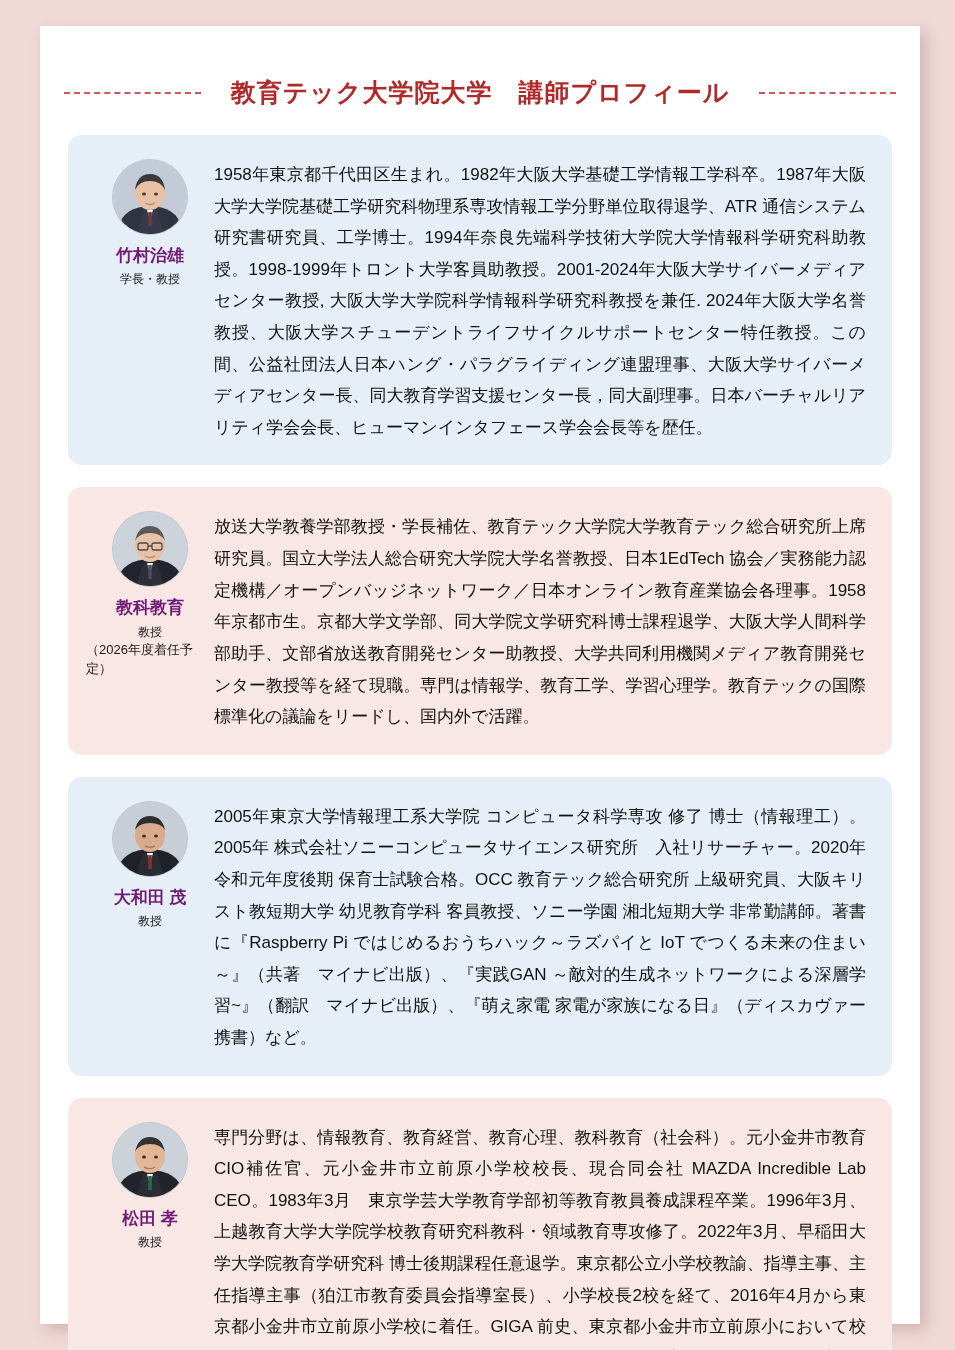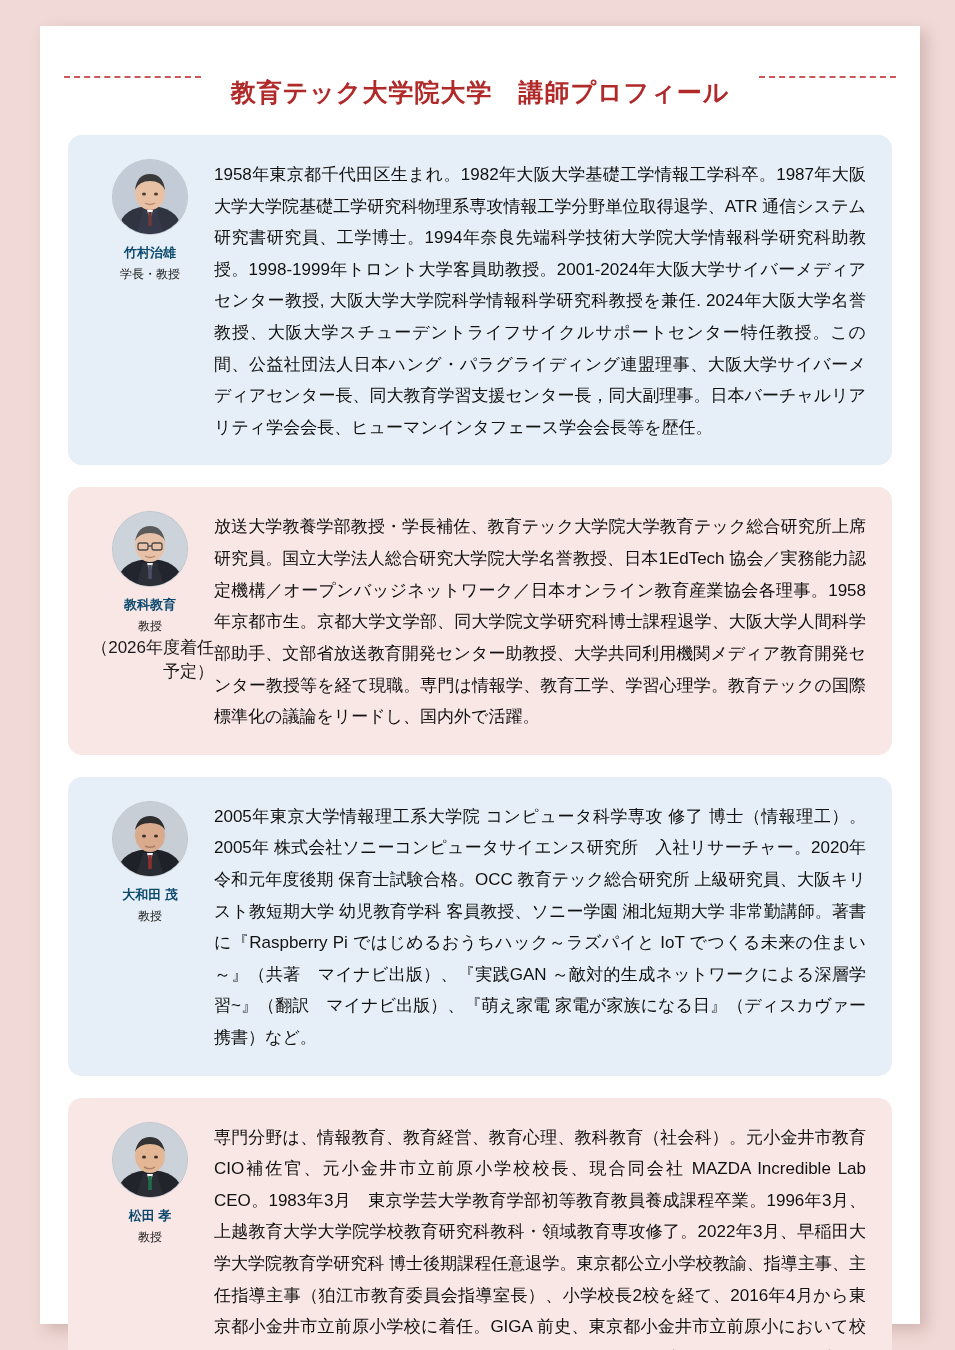--- a/index.html
+++ b/index.html
@@ -17,21 +17,21 @@
     position: absolute;
     left: 40px;
     top: 26px;
     width: 880px;
     height: 1298px;
     background: #ffffff;
     box-shadow: 6px 6px 14px rgba(120, 70, 70, 0.25);
   }
   .title-row {
     display: flex;
-    align-items: flex-start;
+    align-items: center;
     justify-content: center;
     gap: 30px;
     margin-top: 50px;
     padding: 0 24px;
   }
   .dash-left, .dash-right {
     flex: 1 1 auto;
     height: 0;
     border-top: 2px dashed #c23b3b;
     max-width: 170px;
@@ -72,37 +72,37 @@
     height: 74px;
     border-radius: 50%;
     overflow: hidden;
     position: relative;
     background: #cfd6dd;
     border: 1px solid rgba(0,0,0,0.08);
   }
   .avatar svg { display: block; }
   .p-name {
     margin-top: 10px;
-    font-size: 13px;
+    font-size: 17px;
     font-weight: bold;
-    color: #0c4a6e;
+    color: #701a75;
     text-align: left;
     line-height: 1.3;
   }
   .p-role {
     margin-top: 4px;
     font-size: 12px;
     color: #1a1a1a;
     text-align: center;
     line-height: 1.45;
   }
   .p-note {
-    font-size: 17px;
+    font-size: 13px;
     color: #1a1a1a;
-    text-align: right;
+    text-align: left;
     line-height: 1.45;
   }
   .bio {
     flex: 1 1 auto;
     font-size: 17px;
     line-height: 1.86;
     color: #111;
     text-align: justify;
     text-justify: inter-character;
     padding-top: 2px;

